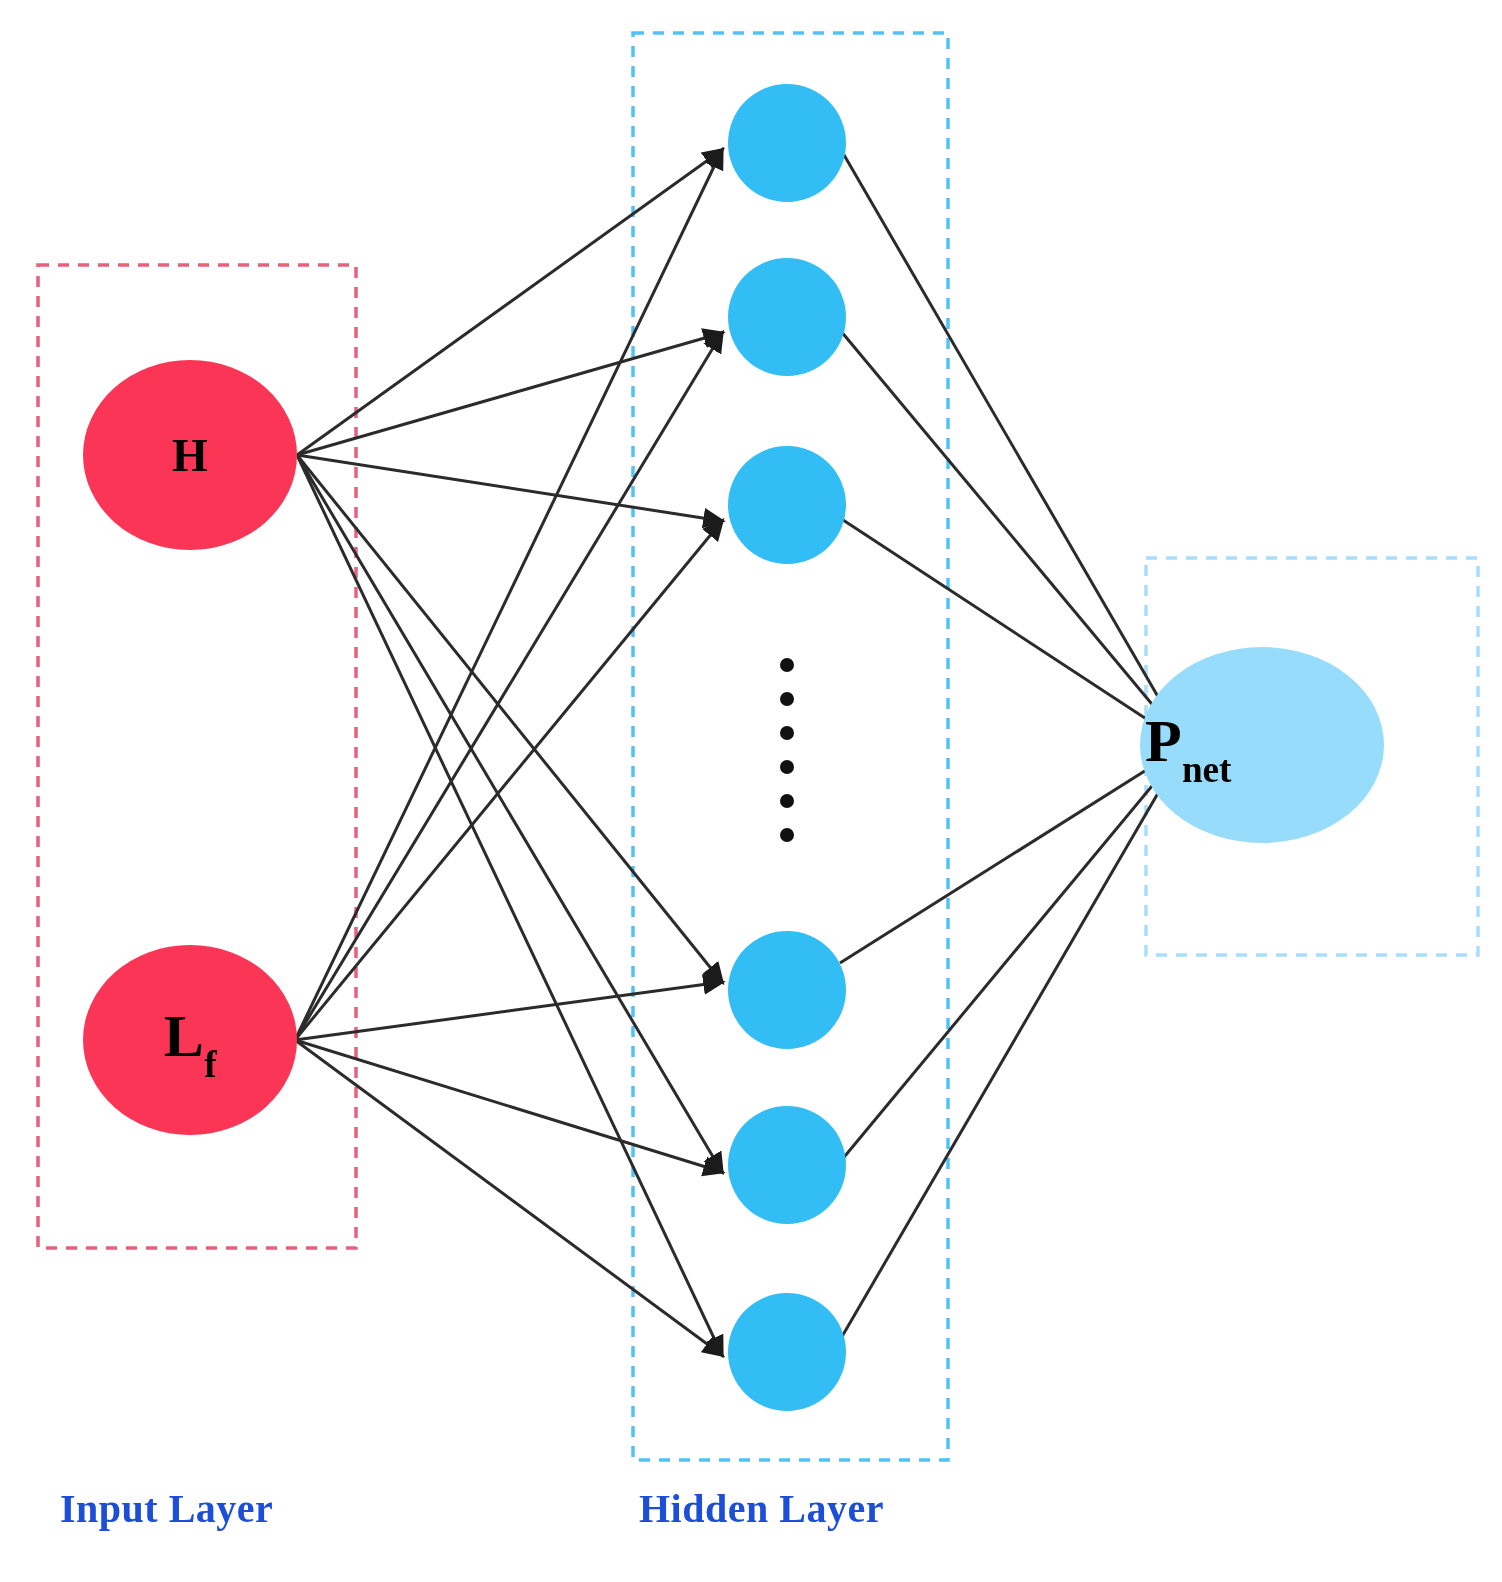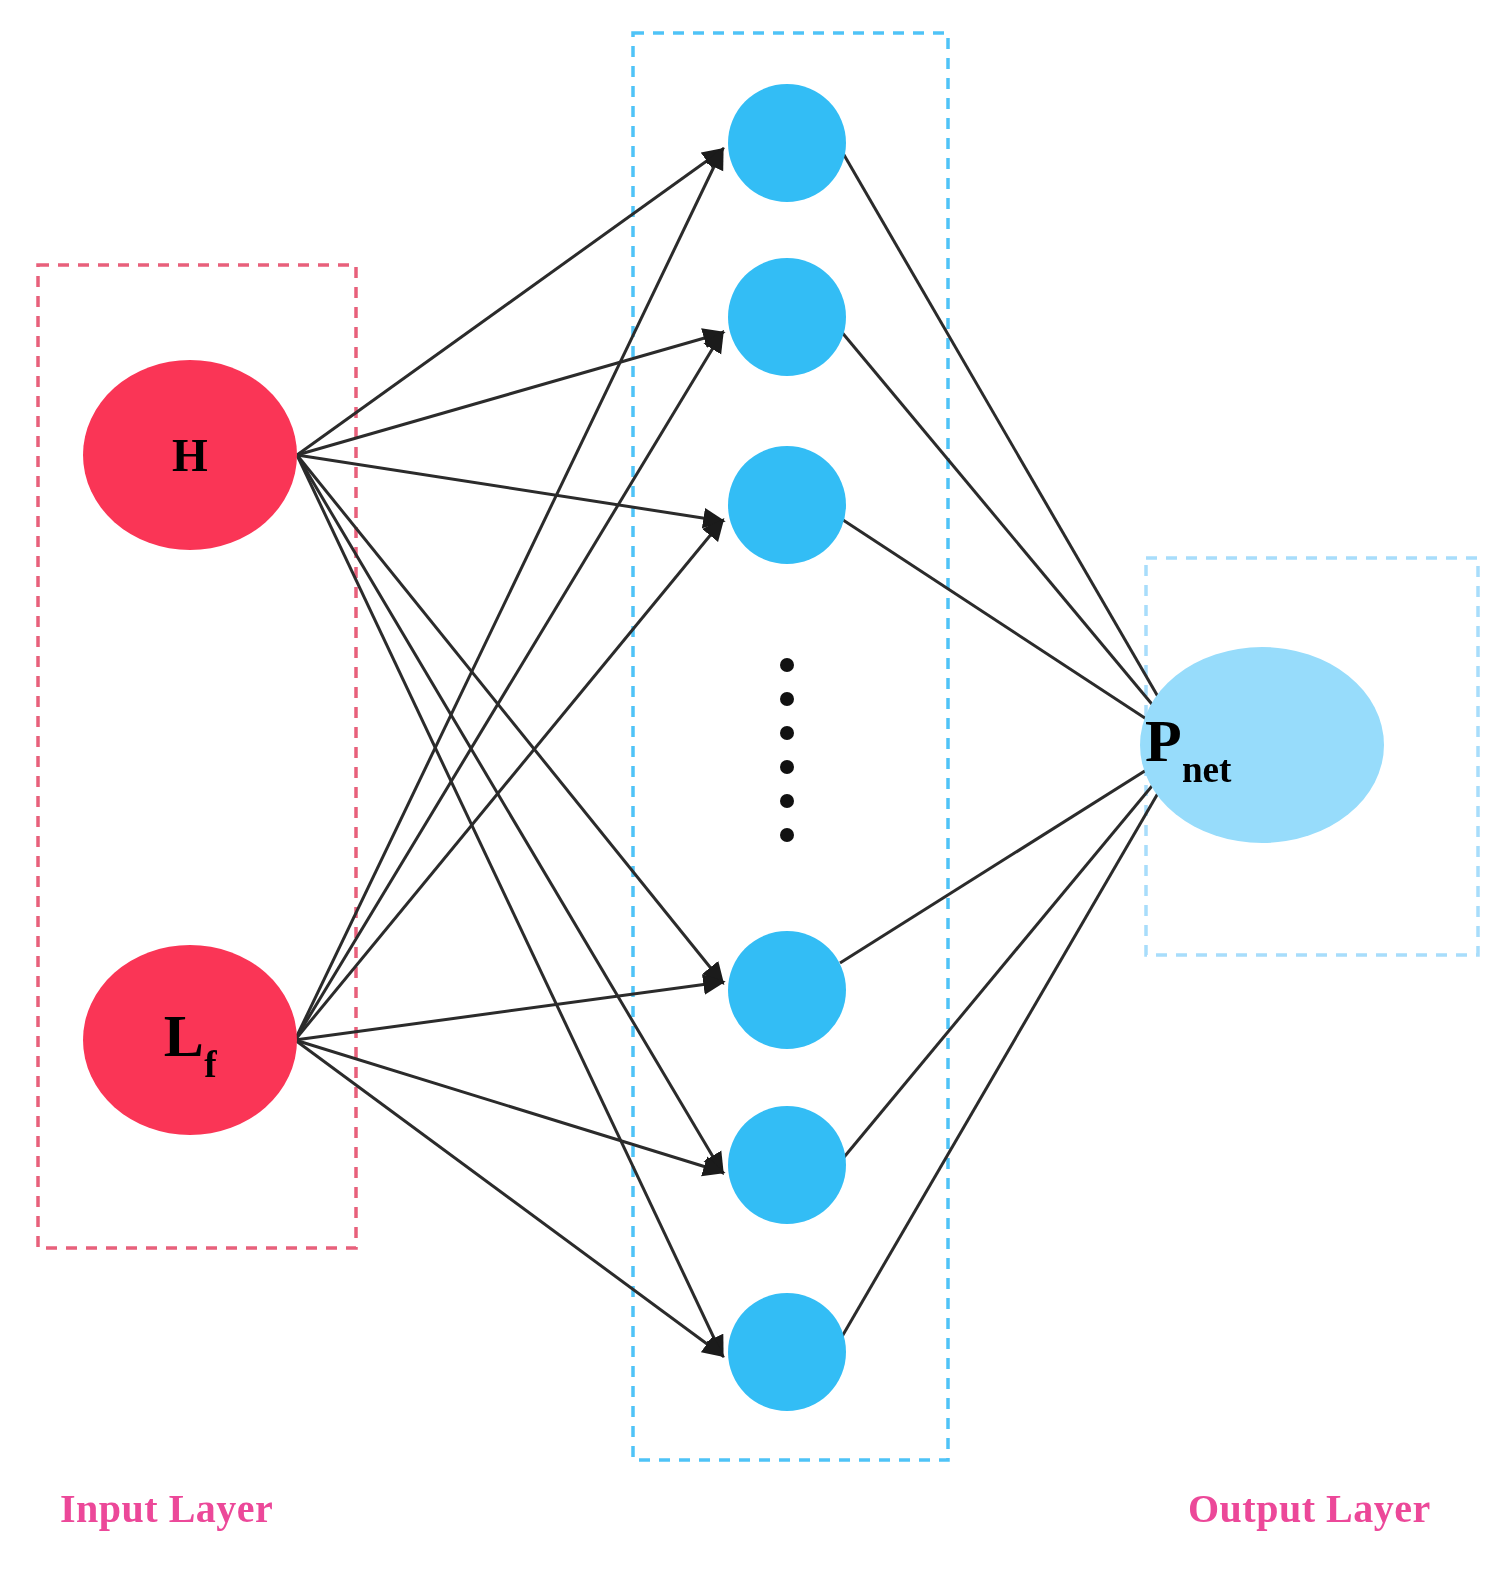--- a/index.html
+++ b/index.html
@@ -23,21 +23,21 @@
     left: 0;
     top: 0;
     width: 1502px;
     height: 1582px;
   }
   .layer-caption {
     position: absolute;
     font-family: "Liberation Serif", "DejaVu Serif", serif;
     font-weight: bold;
     font-size: 40px;
-    color: #ec4899;
+    color: #1d4ed8;
     white-space: nowrap;
     letter-spacing: 0.5px;
   }
   .node-label {
     position: absolute;
     font-family: "Liberation Serif", "DejaVu Serif", serif;
     font-weight: bold;
     color: #000000;
     white-space: nowrap;
     transform: translate(-50%, -50%);
@@ -110,15 +110,15 @@
       </g>
   </svg>
 
   <div id="labels-layer">
       <div class="node-label" style="left: 190px; top: 455px; font-size: 46px;">H</div>
       <div class="node-label" style="left: 190px; top: 1040px; font-size: 60px;">L<span class="sub">f</span></div>
       <div class="node-label" style="left: 1188px; top: 745px; font-size: 60px;">P<span class="sub">net</span></div>
     </div>
 
   <div class="layer-caption" style="left:60px; top:1485px;">Input Layer</div>
-  <div class="layer-caption" style="left:1188px; top:1485px;">Output Layer</div>
+  <div class="layer-caption" style="left:639px; top:1485px;">Hidden Layer</div>
 
 </div>
 
 </body></html>

